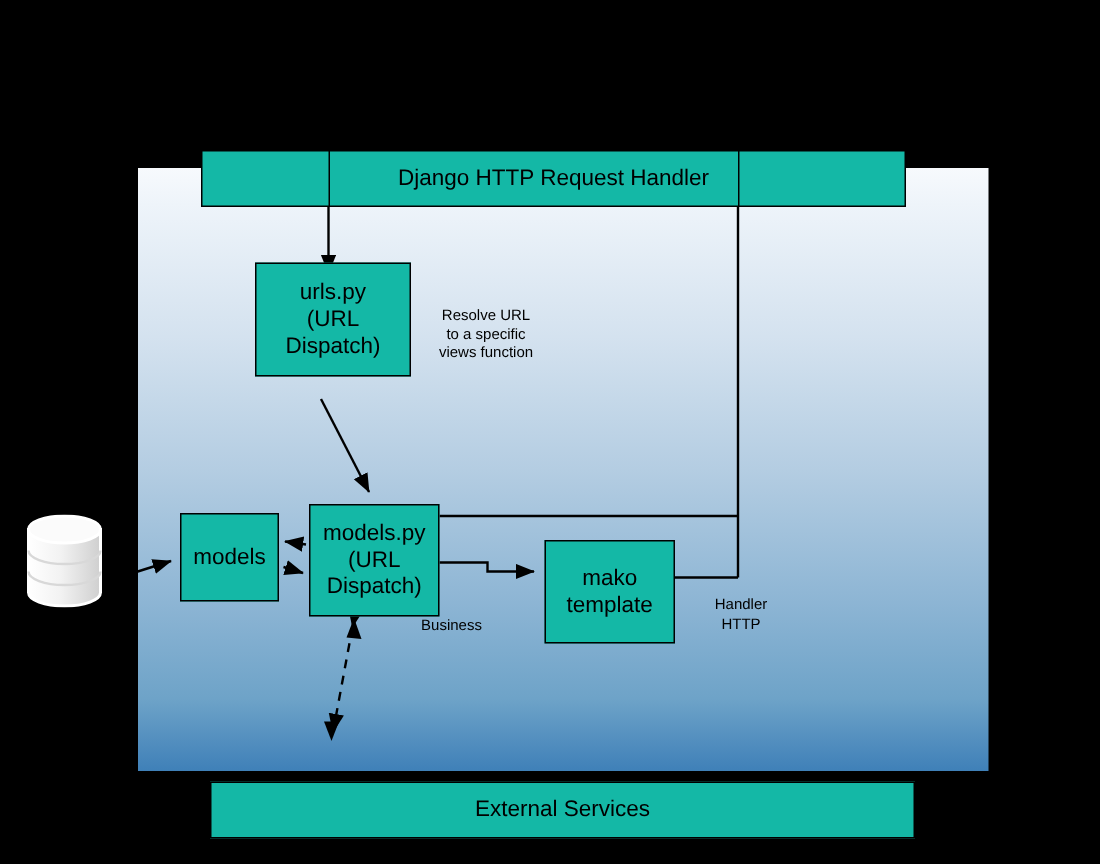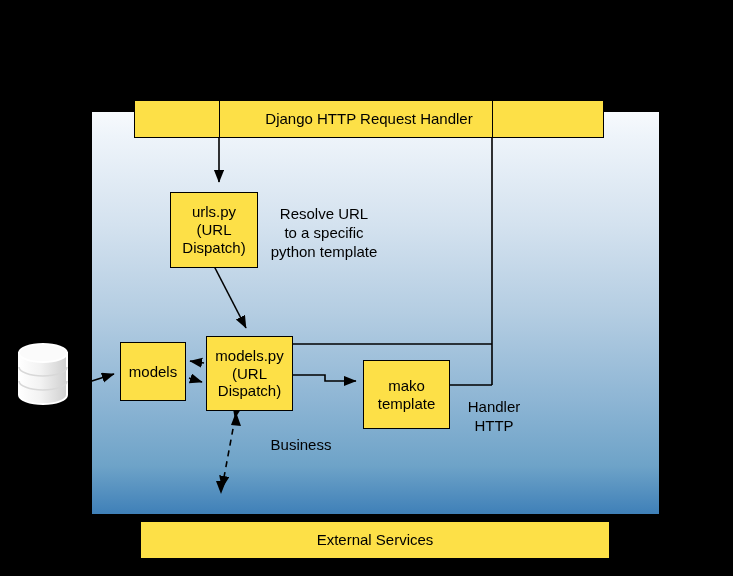--- a/index.html
+++ b/index.html
@@ -16,51 +16,51 @@
   
   .panel{
     position:absolute;
     left:92px;top:112px;width:567px;height:402px;
     background:linear-gradient(180deg,#f7fafd 0%,#eef4fa 6%,#d4e2ef 28%,#b4cde2 50%,#8db5d4 72%,#6ea3c8 88%,#3f80b8 100%);
   }
 
   
   .box{
     position:absolute;
-    background:#fde047;
+    background:#14b8a6;
     border:1.6px solid #000000;
     box-sizing:border-box;
     display:flex;
     align-items:center;
     justify-content:center;
     text-align:center;
     color:#000000;
     line-height:1.18;
   }
   .box .lines{display:block;}
   .box .lines span{display:block;}
 
   #box-http{left:134px;top:100px;width:470px;height:38px;font-size:15px;}
-  #box-urls{left:170px;top:192px;width:88px;height:76px;font-size:15px;}
+  #box-urls{left:170px;top:175px;width:104px;height:76px;font-size:15px;}
   #box-views{left:206px;top:336px;width:87px;height:75px;font-size:15px;}
   #box-models{left:120px;top:342px;width:66px;height:59px;font-size:15px;}
   #box-mako{left:363px;top:360px;width:87px;height:69px;font-size:15px;}
   #box-external{left:140px;top:521px;width:470px;height:38px;font-size:15px;}
 
   
   .vdiv{position:absolute;width:0;border-left:1.6px solid #000;}
   #vdiv-a{left:219px;top:100px;height:38px;}
   #vdiv-b{left:492px;top:100px;height:38px;}
 
   
   .label{
-    position:absolute;color:#000;font-size:15px;line-height:1.25;text-align:center;
+    position:absolute;color:#000;font-size:10px;line-height:1.25;text-align:center;
   }
   #lbl-resolve{left:262px;top:205px;width:124px;}
-  #lbl-business{left:255px;top:436px;width:92px;}
+  #lbl-business{left:255px;top:412px;width:92px;}
   #lbl-render{left:455px;top:398px;width:78px;}
 
   
   svg.conn{position:absolute;left:0;top:0;width:733px;height:576px;overflow:visible;}
 
   
   .db{position:absolute;left:16px;top:343px;width:54px;height:62px;}
 </style>
 </head>
 <body>
@@ -171,21 +171,21 @@
     </span>
   </div>
 
   <div class="box" id="box-external">
     <span>External Services</span>
   </div>
 
   <div class="label" id="lbl-resolve">
     <div>Resolve URL</div>
     <div>to a specific</div>
-    <div>python template</div>
+    <div>views function</div>
   </div>
 
   <div class="label" id="lbl-business">
     <div>Business</div>
   </div>
 
   <div class="label" id="lbl-render">
     <div>Handler</div>
     <div>HTTP</div>
   </div>

